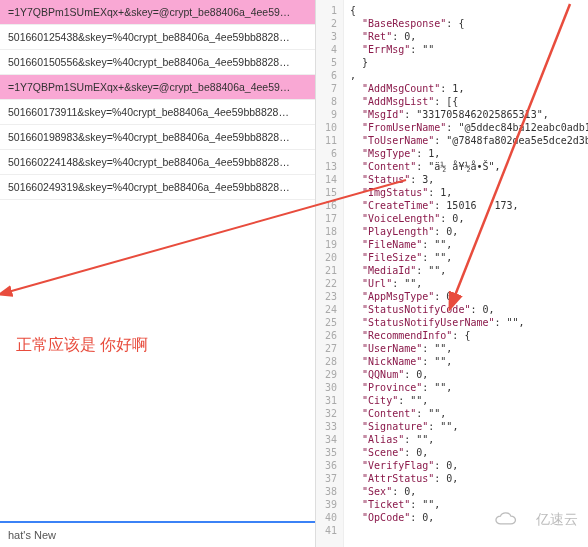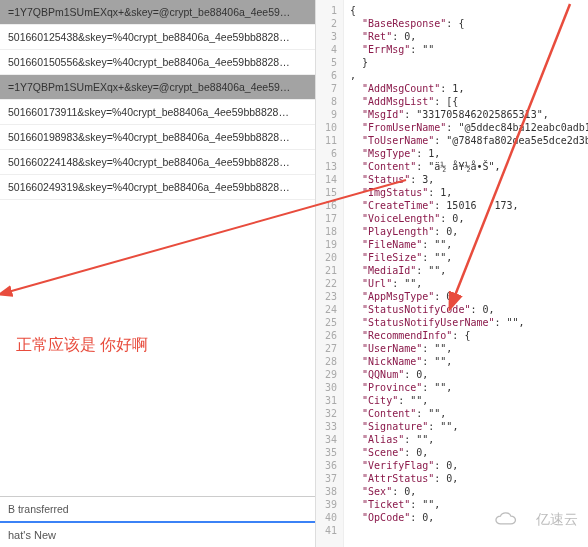--- a/index.html
+++ b/index.html
@@ -1,21 +1,21 @@
 <!DOCTYPE html>
 <html><head>
 <meta charset="utf-8">
 <style>
 * { margin: 0; padding: 0; box-sizing: border-box; }
 body { font-family: -apple-system, Helvetica, Arial, sans-serif; font-size: 11px; background: #fff; color: #333; width: 588px; height: 547px; overflow: hidden; position: relative; }
 .app { display: flex; height: 100%; }
 .left-panel { width: 316px; border-right: 1px solid #ddd; display: flex; flex-direction: column; overflow: hidden; }
 .req-list { flex: 1; overflow: hidden; }
 .req-row { padding: 6px 8px; border-bottom: 1px solid #eee; white-space: nowrap; overflow: hidden; text-overflow: ellipsis; cursor: pointer; font-size: 10.5px; color: #333; }
-.req-row.sel { background: #a3a3a3; }
+.req-row.sel { background: #f9a8d4; }
 .status-bar { border-top: 1px solid #ccc; padding: 6px 8px; color: #555; font-size: 10.5px; }
 .whats-new { border-top: 2px solid #3b82f6; padding: 6px 8px; color: #555; font-size: 11px; }
 .right-panel { flex: 1; display: flex; overflow: hidden; font-family: Menlo, Consolas, monospace; }
 .gutter { width: 28px; background: #f7f7f7; color: #aaa; text-align: right; padding: 4px 6px 4px 0; font-size: 10px; line-height: 13px; border-right: 1px solid #eee; }
 .gutter div { height: 13px; }
 .code { flex: 1; padding: 4px 6px; font-size: 10px; line-height: 13px; white-space: pre; overflow: hidden; }
 .code-line { height: 13px; }
 .k { color: #8b1a4b; }
 .p { color: #333; }
 .annotation { position: absolute; left: 16px; top: 335px; color: #e84c3d; font-size: 16px; font-weight: 500; font-family: Liberation Serif, serif; }
@@ -33,21 +33,20 @@
         <div class="req-row sel">=1Y7QBPm1SUmEXqx+&amp;skey=@crypt_be88406a_4ee59…</div>
         <div class="req-row">501660125438&amp;skey=%40crypt_be88406a_4ee59bb8828…</div>
         <div class="req-row">501660150556&amp;skey=%40crypt_be88406a_4ee59bb8828…</div>
         <div class="req-row sel">=1Y7QBPm1SUmEXqx+&amp;skey=@crypt_be88406a_4ee59…</div>
         <div class="req-row">501660173911&amp;skey=%40crypt_be88406a_4ee59bb8828…</div>
         <div class="req-row">501660198983&amp;skey=%40crypt_be88406a_4ee59bb8828…</div>
         <div class="req-row">501660224148&amp;skey=%40crypt_be88406a_4ee59bb8828…</div>
         <div class="req-row">501660249319&amp;skey=%40crypt_be88406a_4ee59bb8828…</div>
       </div>
     <div style="flex:1"></div>
-    <div class="status-bar">B transferred</div>
     <div class="whats-new">hat's New</div>
   </div>
   <div class="right-panel">
     <div class="gutter" id="gutter">
         <div>1</div>
         <div>2</div>
         <div>3</div>
         <div>4</div>
         <div>5</div>
         <div>6</div>

